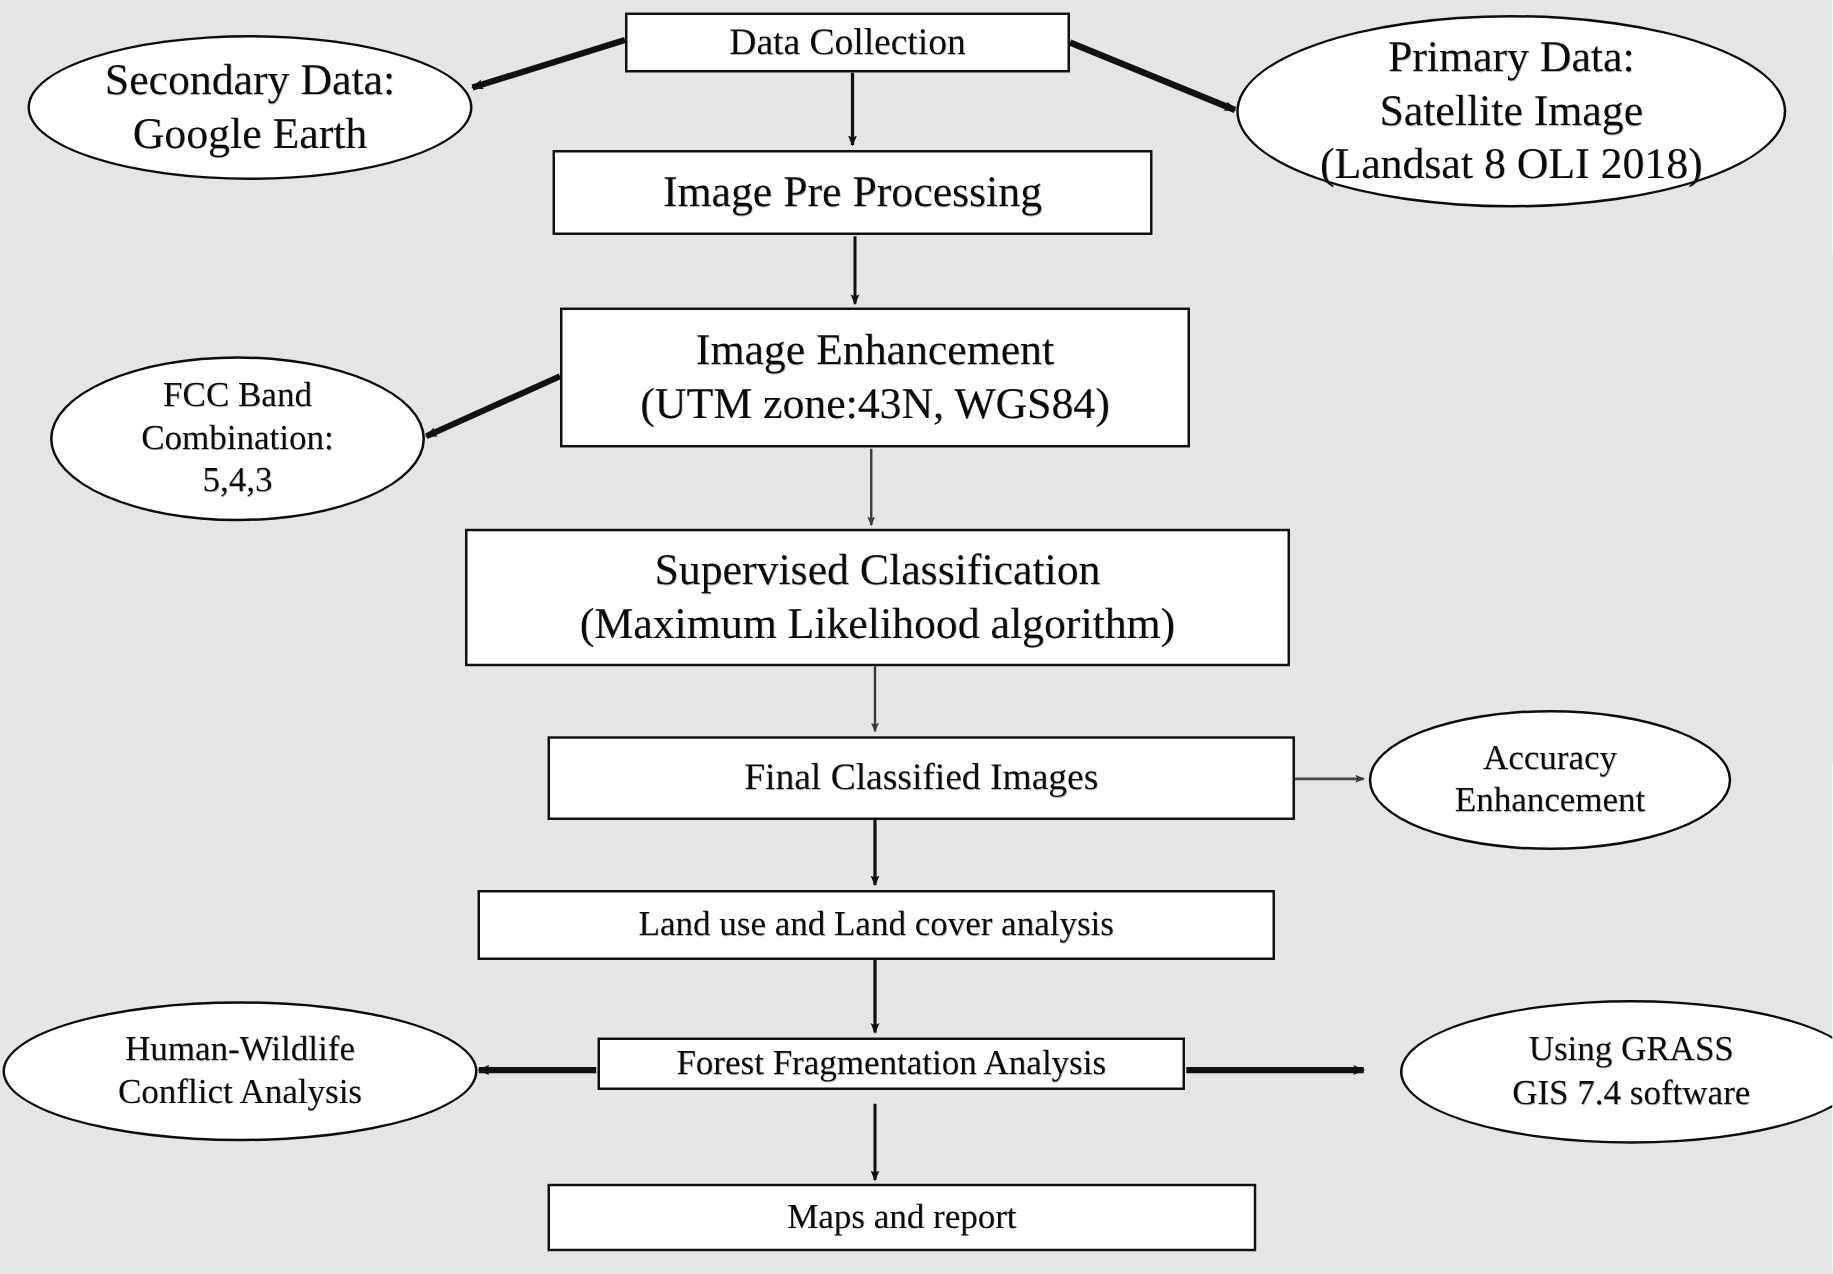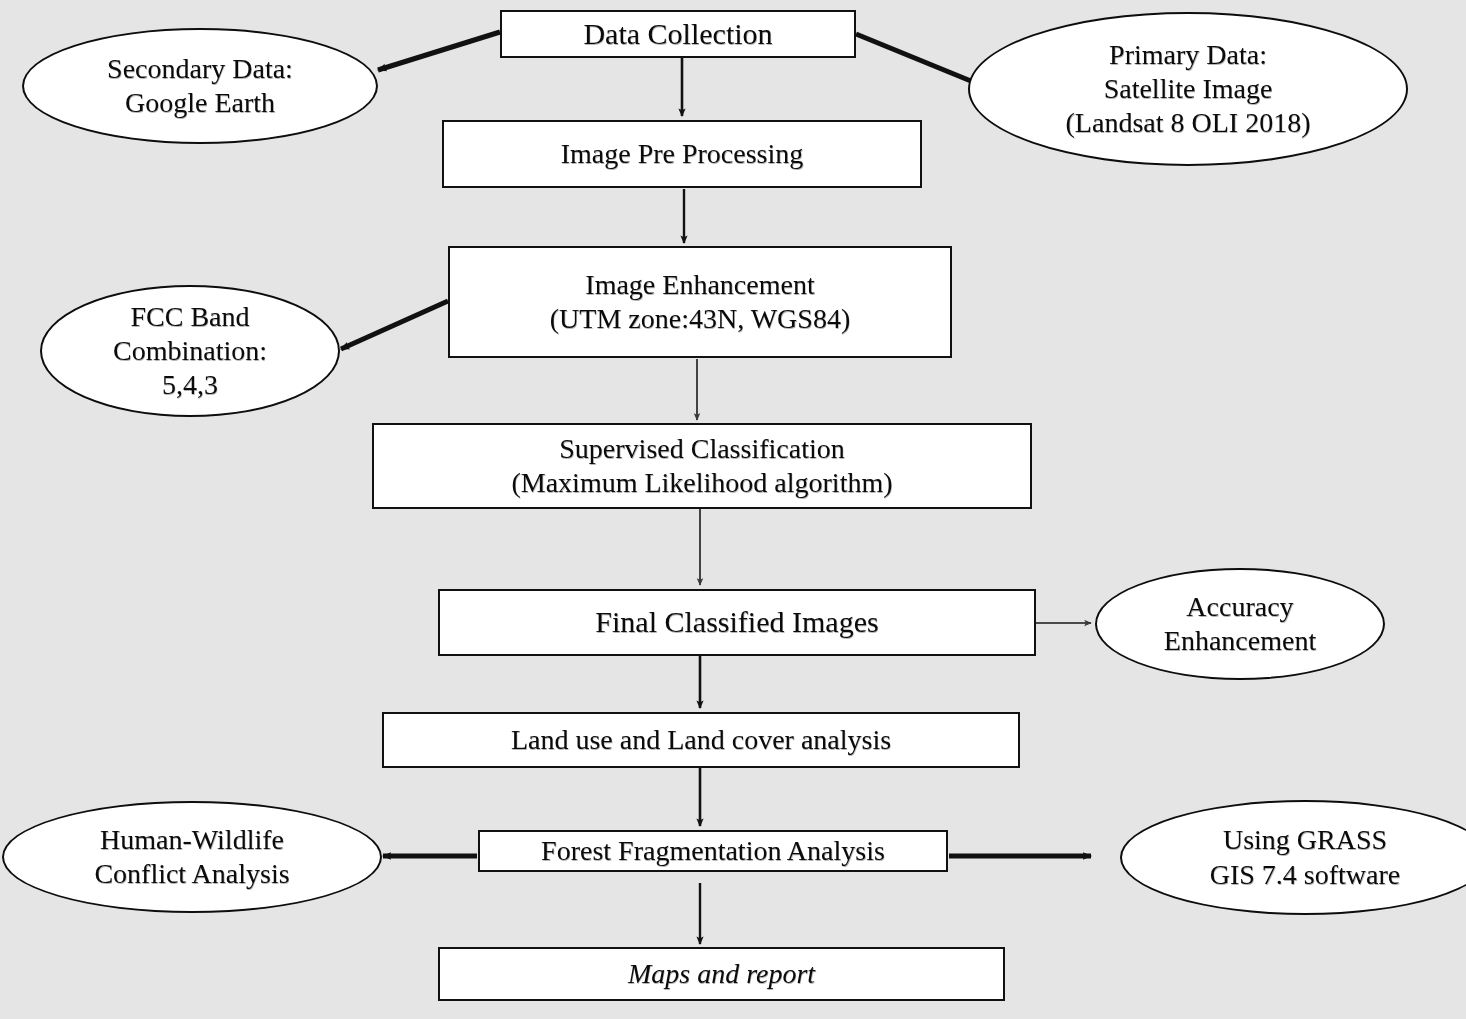--- a/index.html
+++ b/index.html
@@ -46,21 +46,21 @@
   .box {
     background: #ffffff;
     border: 2.2px solid #111111;
   }
   .ellipse {
     background: #ffffff;
     border: 2.4px solid #0d0d0d;
     border-radius: 50% / 50%;
   }
   .fs-30 { font-size: 30px; }
-  .fs-29 { font-size: 28px; }
+  .fs-29 { font-size: 35px; }
   .fs-28 { font-size: 28px; }
 </style>
 </head>
 <body>
 
 <div id="canvas">
 
   <svg id="edges" viewBox="0 0 1466 1019" width="1466" height="1019" xmlns="http://www.w3.org/2000/svg">
     <defs>
       <marker id="ah-thick" markerWidth="10" markerHeight="10" refX="8.4" refY="4" orient="auto" markerUnits="userSpaceOnUse">
@@ -129,42 +129,42 @@
 
   <div class="node box fs-30" style="left:500px; top:10px; width:356px; height:48px;">
     <span class="label">Data Collection</span>
   </div>
 
   <div class="node ellipse fs-29" style="left:22px; top:28px; width:356px; height:116px;">
     <span class="label">Secondary Data:
 Google Earth</span>
   </div>
 
-  <div class="node ellipse fs-29" style="left:968px; top:12px; width:440px; height:154px;">
+  <div class="node ellipse fs-29" style="left:989px; top:12px; width:440px; height:154px;">
     <span class="label">Primary Data:
 Satellite Image
 (Landsat 8 OLI 2018)</span>
   </div>
 
   <div class="node box fs-29" style="left:442px; top:120px; width:480px; height:68px;">
     <span class="label">Image Pre Processing</span>
   </div>
 
   <div class="node box fs-29" style="left:448px; top:246px; width:504px; height:112px;">
     <span class="label">Image Enhancement
 (UTM zone:43N, WGS84)</span>
   </div>
 
   <div class="node ellipse fs-28" style="left:40px; top:285px; width:300px; height:132px;">
     <span class="label">FCC Band
 Combination:
 5,4,3</span>
   </div>
 
-  <div class="node box fs-29" style="left:372px; top:423px; width:660px; height:86px;">
+  <div class="node box fs-29" style="left:372px; top:423px; width:660px; height:110px;">
     <span class="label">Supervised Classification
 (Maximum Likelihood algorithm)</span>
   </div>
 
   <div class="node box fs-30" style="left:438px; top:589px; width:598px; height:67px;">
     <span class="label">Final Classified Images</span>
   </div>
 
   <div class="node ellipse fs-28" style="left:1095px; top:568px; width:290px; height:112px;">
     <span class="label">Accuracy
@@ -182,17 +182,17 @@
   <div class="node ellipse fs-28" style="left:2px; top:801px; width:380px; height:112px;">
     <span class="label">Human-Wildlife
 Conflict Analysis</span>
   </div>
 
   <div class="node ellipse fs-28" style="left:1120px; top:800px; width:370px; height:115px;text-align:center;">
     <span class="label">Using GRASS
 GIS 7.4 software</span>
   </div>
 
-  <div class="node box fs-28" style="left:438px; top:947px; width:567px; height:54px;font-style:italic;">
+  <div class="node box fs-28" style="left:438px; top:947px; width:567px; height:54px;">
     <span class="label">Maps and report</span>
   </div>
 
 </div>
 
 </body></html>

